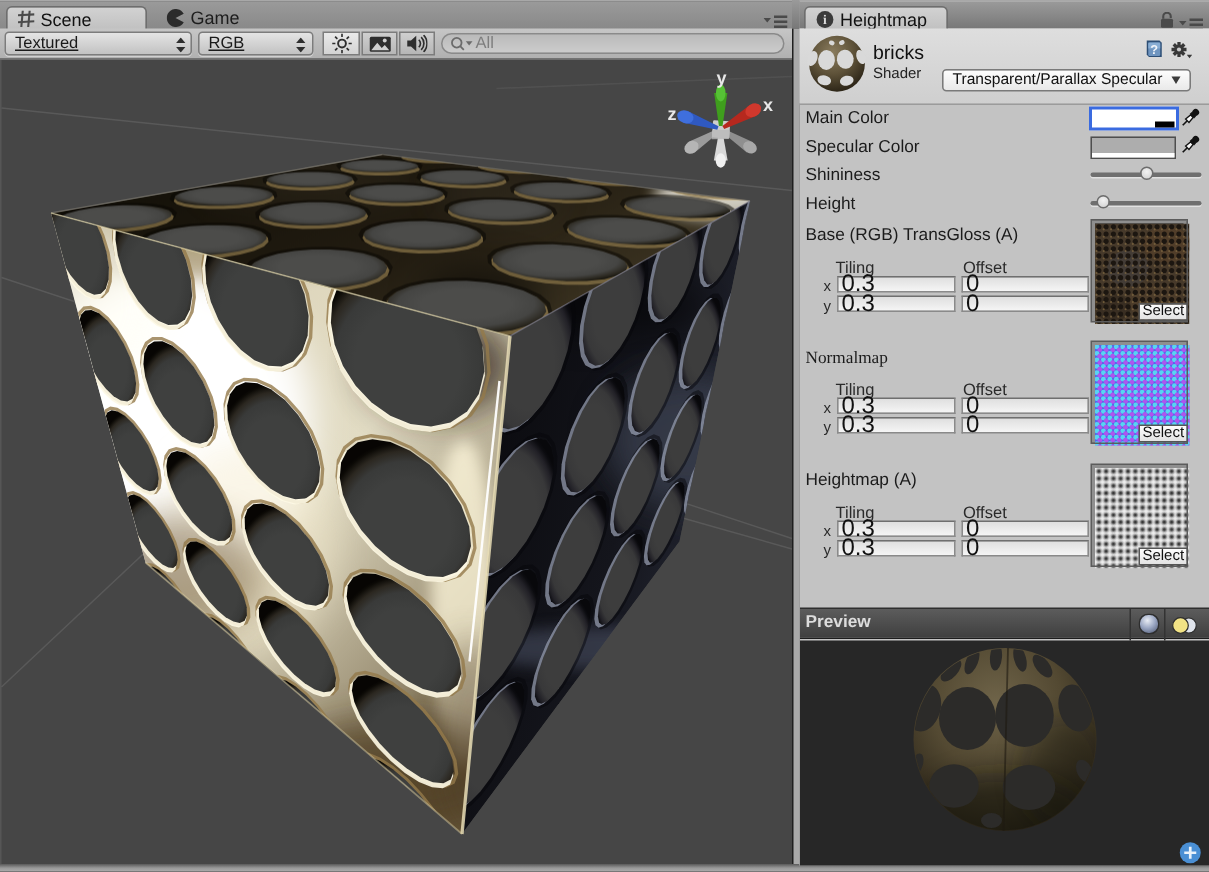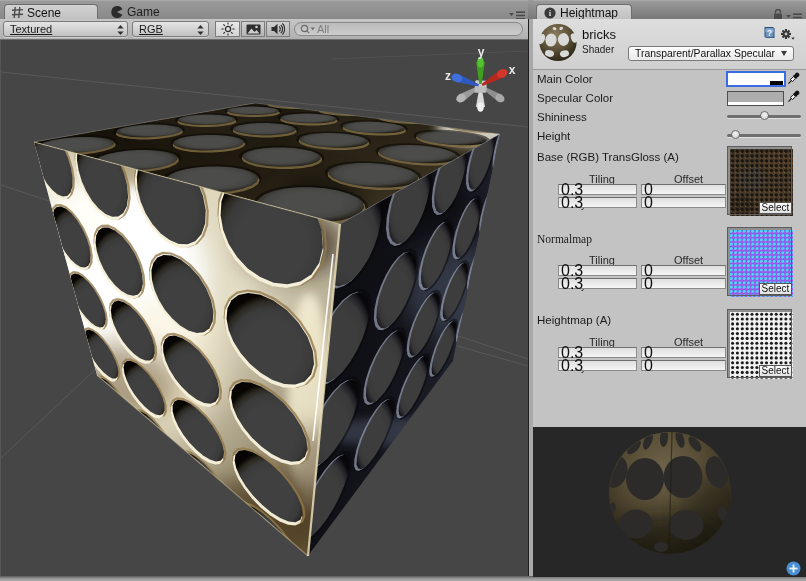--- a/index.html
+++ b/index.html
@@ -25,21 +25,21 @@
 
 #splitter{position:absolute;left:528px;top:19px;width:5px;height:558px;background:#a9a9a9;border-left:1px solid #1f1f1f;}
 #splittop{position:absolute;left:528px;top:0;width:5px;height:19px;background:linear-gradient(#9a9a9a,#787878);}
 #bottomstrip{position:absolute;left:0;top:576px;width:806px;height:5px;background:linear-gradient(#5a5a5a,#9a9a9a 55%,#aaaaaa);}
 
 #inspector{position:absolute;left:533px;top:0;width:273px;height:577px;background:#c3c3c3;}
 #insp-tabstrip{position:absolute;left:0;top:0;width:273px;height:19px;background:linear-gradient(#9a9a9a,#787878);border-top:1px solid #a8a8a8;}
 #insp-header{position:absolute;left:0;top:19px;width:273px;height:51px;
   background:linear-gradient(#dedede,#cfcfcf);border-bottom:1px solid #9b9b9b;}
 .lbl{position:absolute;font-size:11.5px;color:#1b1b1b;white-space:nowrap;}
-.slbl{position:absolute;font-size:11px;color:#2a2a2a;white-space:nowrap;margin-left:32px;}
+.slbl{position:absolute;font-size:11px;color:#2a2a2a;white-space:nowrap;}
 .field{position:absolute;height:11px;border:1px solid #8a8a8a;border-top-color:#6f6f6f;
   background:linear-gradient(#dfdfdf,#f5f5f5);font-size:16px;color:#111;
   padding:0px 2px;line-height:10px;}
 .track{position:absolute;height:3px;border-radius:2px;background:#6f6f6f;
   box-shadow:0 1px 0 rgba(255,255,255,.5);}
 .thumb{position:absolute;width:9px;height:9px;border-radius:50%;
   background:radial-gradient(circle at 50% 35%,#f2f2f2,#cfcfcf);border:1px solid #6d6d6d;}
 .thumbframe{position:absolute;width:63px;border:2px solid #8f8f8f;outline:1px solid #5c5c5c;background:#222;}
 .selbtn{position:absolute;right:-3px;bottom:-2px;width:33px;height:12px;background:linear-gradient(#fdfdfd,#e2e2e2);
   border:1px solid #555;font-size:10px;color:#111;text-align:center;line-height:10px;}
@@ -1642,20 +1642,39 @@
             <circle cx="36.5" cy="65.2" r="1.55" fill="#1a1a1a"></circle>
             <circle cx="41.4" cy="65.2" r="1.55" fill="#1a1a1a"></circle>
             <circle cx="46.2" cy="65.2" r="1.55" fill="#1a1a1a"></circle>
             <circle cx="51.1" cy="65.2" r="1.55" fill="#1a1a1a"></circle>
             <circle cx="55.9" cy="65.2" r="1.55" fill="#1a1a1a"></circle>
             <circle cx="60.8" cy="65.2" r="1.55" fill="#1a1a1a"></circle>
           </g>
         </svg>
    <div class="selbtn">Select</div></div>
 
+ <div id="prevbar">
+   <div class="abs" style="left:4px;top:3px;font-size:11.5px;font-weight:bold;color:#dcdcdc;">Preview</div>
+   <div class="abs" style="left:220px;top:0;width:1px;height:21px;background:#333;"></div>
+   <div class="abs" style="left:243px;top:0;width:1px;height:21px;background:#333;"></div>
+   <div class="abs" style="left:226px;top:3px;"><svg width="14" height="14" viewBox="0 0 14 14">
+            <defs>
+              <radialGradient id="pb1" cx="0.42" cy="0.32" r="0.8">
+<stop offset="0" stop-color="#e8ecf4"></stop>
+                <stop offset="0.5" stop-color="#9aa6c2"></stop>
+                <stop offset="1" stop-color="#505a74"></stop>
+              </radialGradient>
+            </defs>
+<rect x="0.5" y="0.5" width="13" height="13" rx="6" fill="url(#pb1)" stroke="#2e2e2e" stroke-width="1"></rect>
+          </svg></div>
+   <div class="abs" style="left:248px;top:4px;"><svg width="18" height="12" viewBox="0 0 18 12">
+<circle cx="11.5" cy="6" r="5" fill="#dfe4ec" stroke="#2e2e2e" stroke-width="0.8"></circle>
+<circle cx="6" cy="6" r="5.2" fill="#f2e385" stroke="#2e2e2e" stroke-width="0.8"></circle>
+          </svg></div>
+ </div>
  <div id="prevarea">
         <svg class="abs" style="left:73px;top:0px" width="128" height="128" viewBox="0 0 128 128">
 <defs>
             <radialGradient id="ps" cx="0.45" cy="0.3" r="0.8">
 <stop offset="0" stop-color="#6f6449"></stop>
               <stop offset="0.45" stop-color="#534932"></stop>
               <stop offset="0.8" stop-color="#30291b"></stop>
               <stop offset="1" stop-color="#1c180f"></stop>
             </radialGradient>
 <clipPath id="psc">

